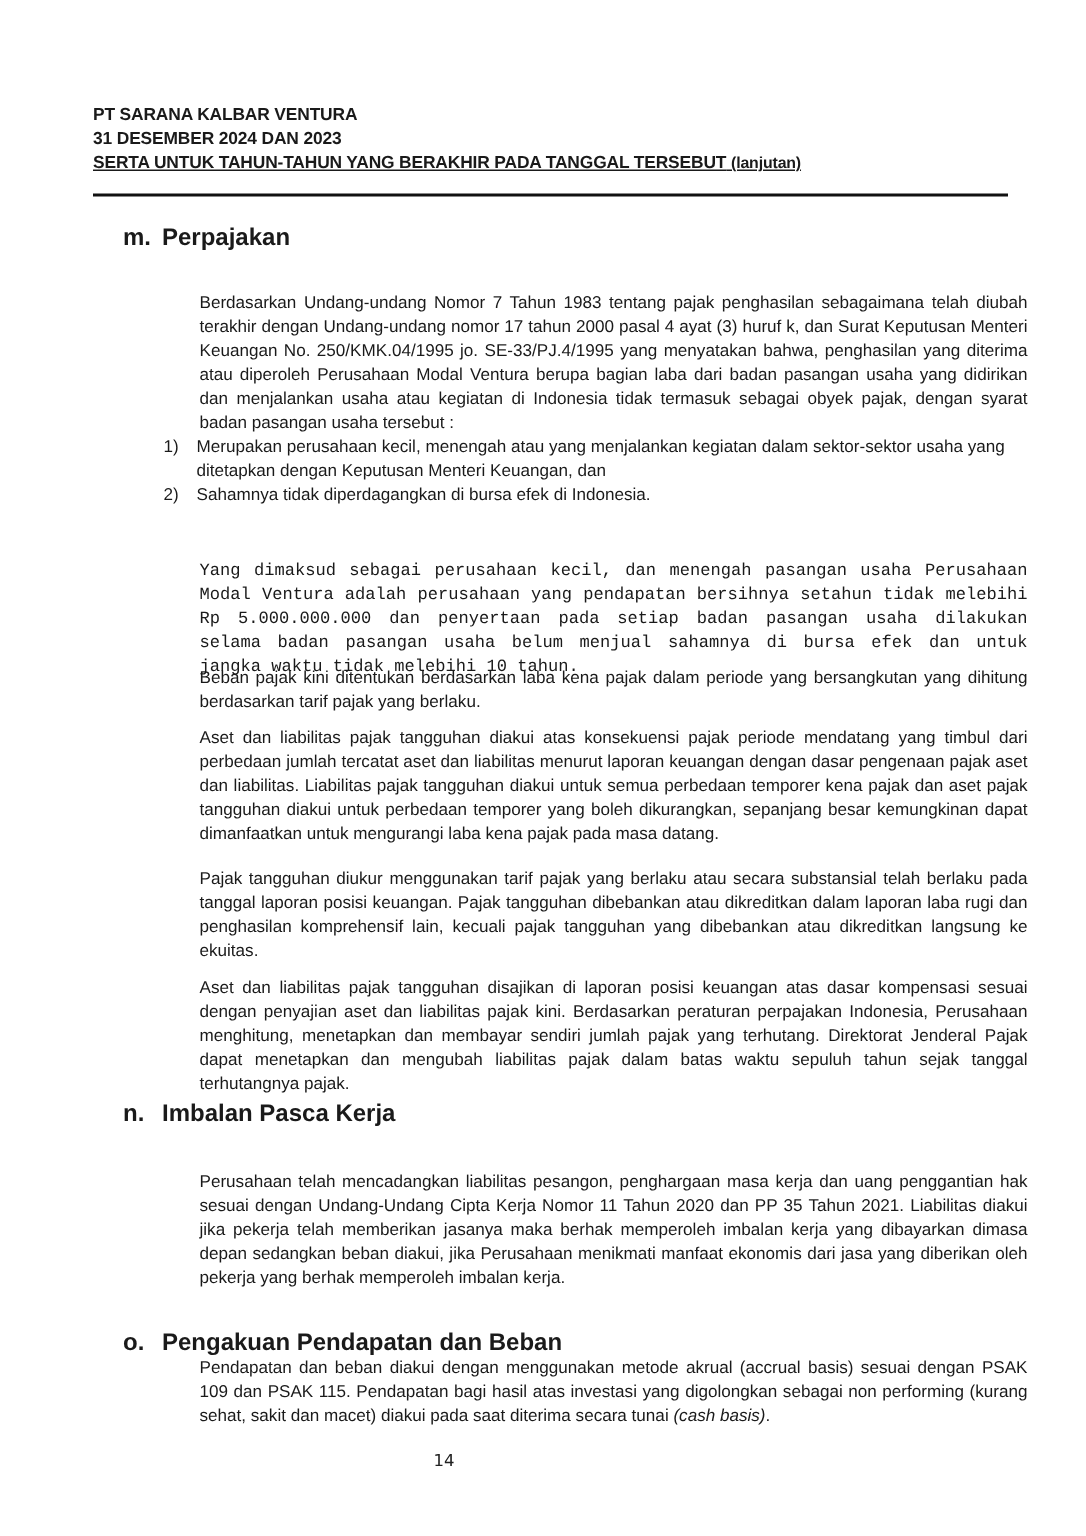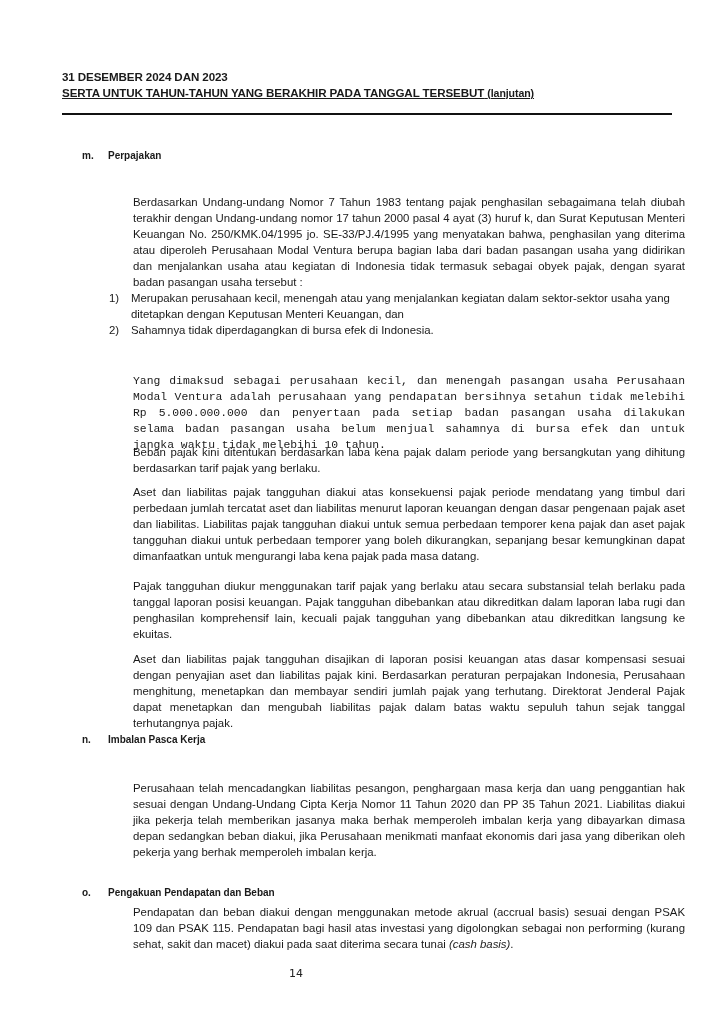--- a/index.html
+++ b/index.html
@@ -10,21 +10,21 @@
     .header {
       position: absolute; left: 62px; top: 69px; width: 610px;
       font-weight: bold; font-size: 11.6px; line-height: 16px; letter-spacing: -0.1px;
     }
     .header .line4 {
       display: block; border-bottom: 2.4px solid #111; padding-bottom: 12px;
       text-decoration: underline; text-decoration-thickness: 1px;
     }
     .header .line4 .small { font-size: 10.6px; }
     .section-title {
-      position: absolute; left: 82px; font-weight: bold; font-size: 10px;
+      position: absolute; left: 82px; font-weight: bold; font-size: 16px;
     }
     .section-title .letter { display: inline-block; width: 26px; }
     .para {
       position: absolute; left: 117px; width: 552px;
       font-size: 11.4px; line-height: 16.1px; text-align: justify;
       margin: 16px;
     }
     .list {
       position: absolute; left: 109px; width: 562px; font-size: 11.4px; line-height: 16.1px;
     }
@@ -34,20 +34,21 @@
     .page-num {
       position: absolute; left: 0; width: 592px; top: 967px; text-align: center;
       font-family: "DejaVu Sans", sans-serif; font-size: 11px; color: #222;
     }
     em { font-style: italic; }
   </style>
 </head>
 <body>
 
 <div class="header">
+  <div>PT SARANA KALBAR VENTURA</div>
   <div>31 DESEMBER 2024 DAN 2023</div>
   <div class="line4"><span>SERTA UNTUK TAHUN-TAHUN YANG BERAKHIR PADA TANGGAL TERSEBUT</span> <span class="small">(lanjutan)</span></div>
 </div>
 
 <div class="section-title" style="top:150px;">
   <span class="letter">m.</span><span>Perpajakan</span>
 </div>
 
 <p class="para" style="top:178px;">Berdasarkan Undang-undang Nomor 7 Tahun 1983 tentang pajak penghasilan sebagaimana telah diubah terakhir dengan Undang-undang nomor 17 tahun 2000 pasal 4 ayat (3) huruf k, dan Surat Keputusan Menteri Keuangan No. 250/KMK.04/1995 jo. SE-33/PJ.4/1995 yang menyatakan bahwa, penghasilan yang diterima atau diperoleh Perusahaan Modal Ventura berupa bagian laba dari badan pasangan usaha yang didirikan dan menjalankan usaha atau kegiatan di Indonesia tidak termasuk sebagai obyek pajak, dengan syarat badan pasangan usaha tersebut :</p>
 

